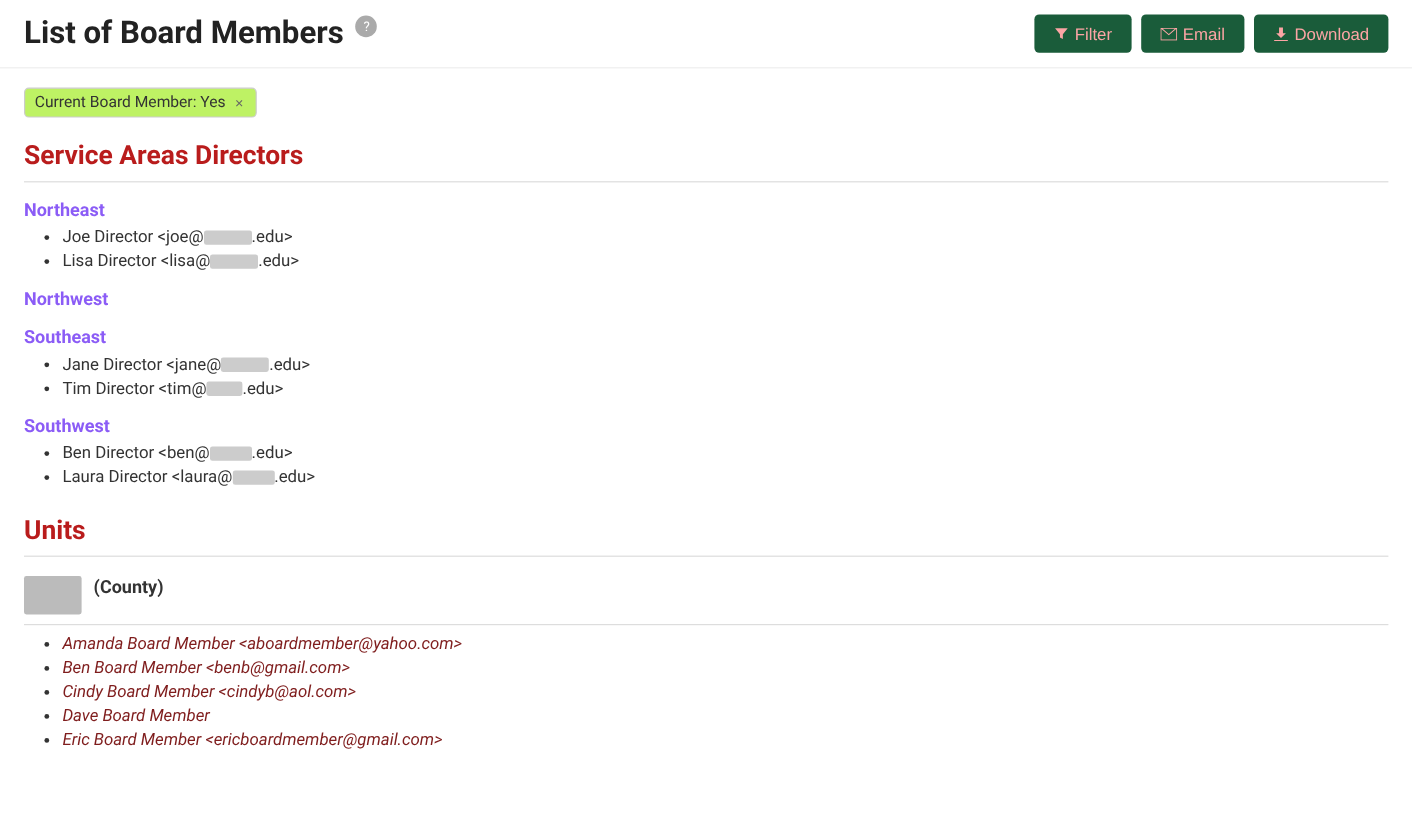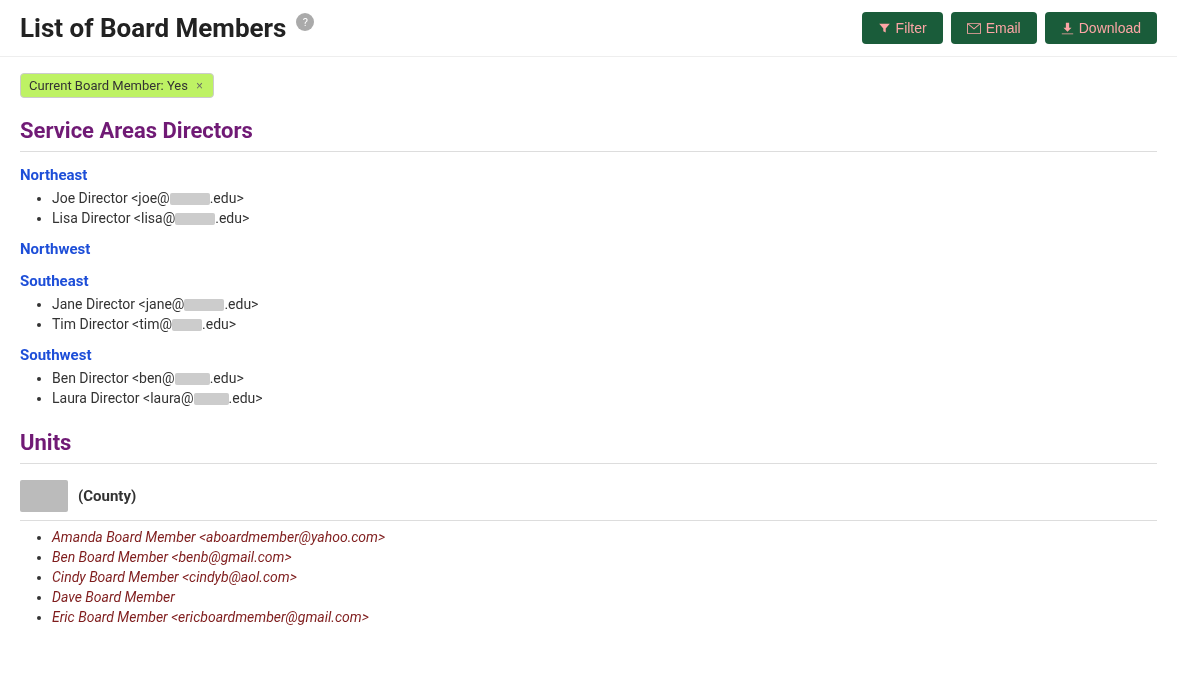--- a/index.html
+++ b/index.html
@@ -79,32 +79,32 @@
       cursor: pointer;
       color: #666;
       font-size: 12px;
       border: none;
       background: none;
       padding: 0 2px;
     }
     .section-title {
       font-size: 22px;
       font-weight: bold;
-      color: #701a75;
+      color: #b91c1c;
       margin-bottom: 8px;
       padding-bottom: 8px;
       border-bottom: 1px solid #ddd;
     }
     .section {
       margin-bottom: 24px;
     }
     .subsection-title {
       font-size: 15px;
       font-weight: bold;
-      color: #1d4ed8;
+      color: #8b5cf6;
       margin-top: 14px;
       margin-bottom: 6px;
     }
     ul.member-list {
       list-style: disc;
       padding-left: 32px;
     }
     ul.member-list li {
       margin-bottom: 4px;
       font-size: 14px;
@@ -120,21 +120,21 @@
       background: #ccc;
       border-radius: 2px;
       height: 12px;
       vertical-align: middle;
     }
     .units-section {
       margin-top: 8px;
     }
     .unit-header {
       display: flex;
-      align-items: center;
+      align-items: flex-start;
       gap: 10px;
       padding: 8px 0;
       border-bottom: 1px solid #ddd;
       margin-bottom: 8px;
     }
     .unit-thumb {
       width: 48px;
       height: 32px;
       background: #bbb;
       border-radius: 2px;

